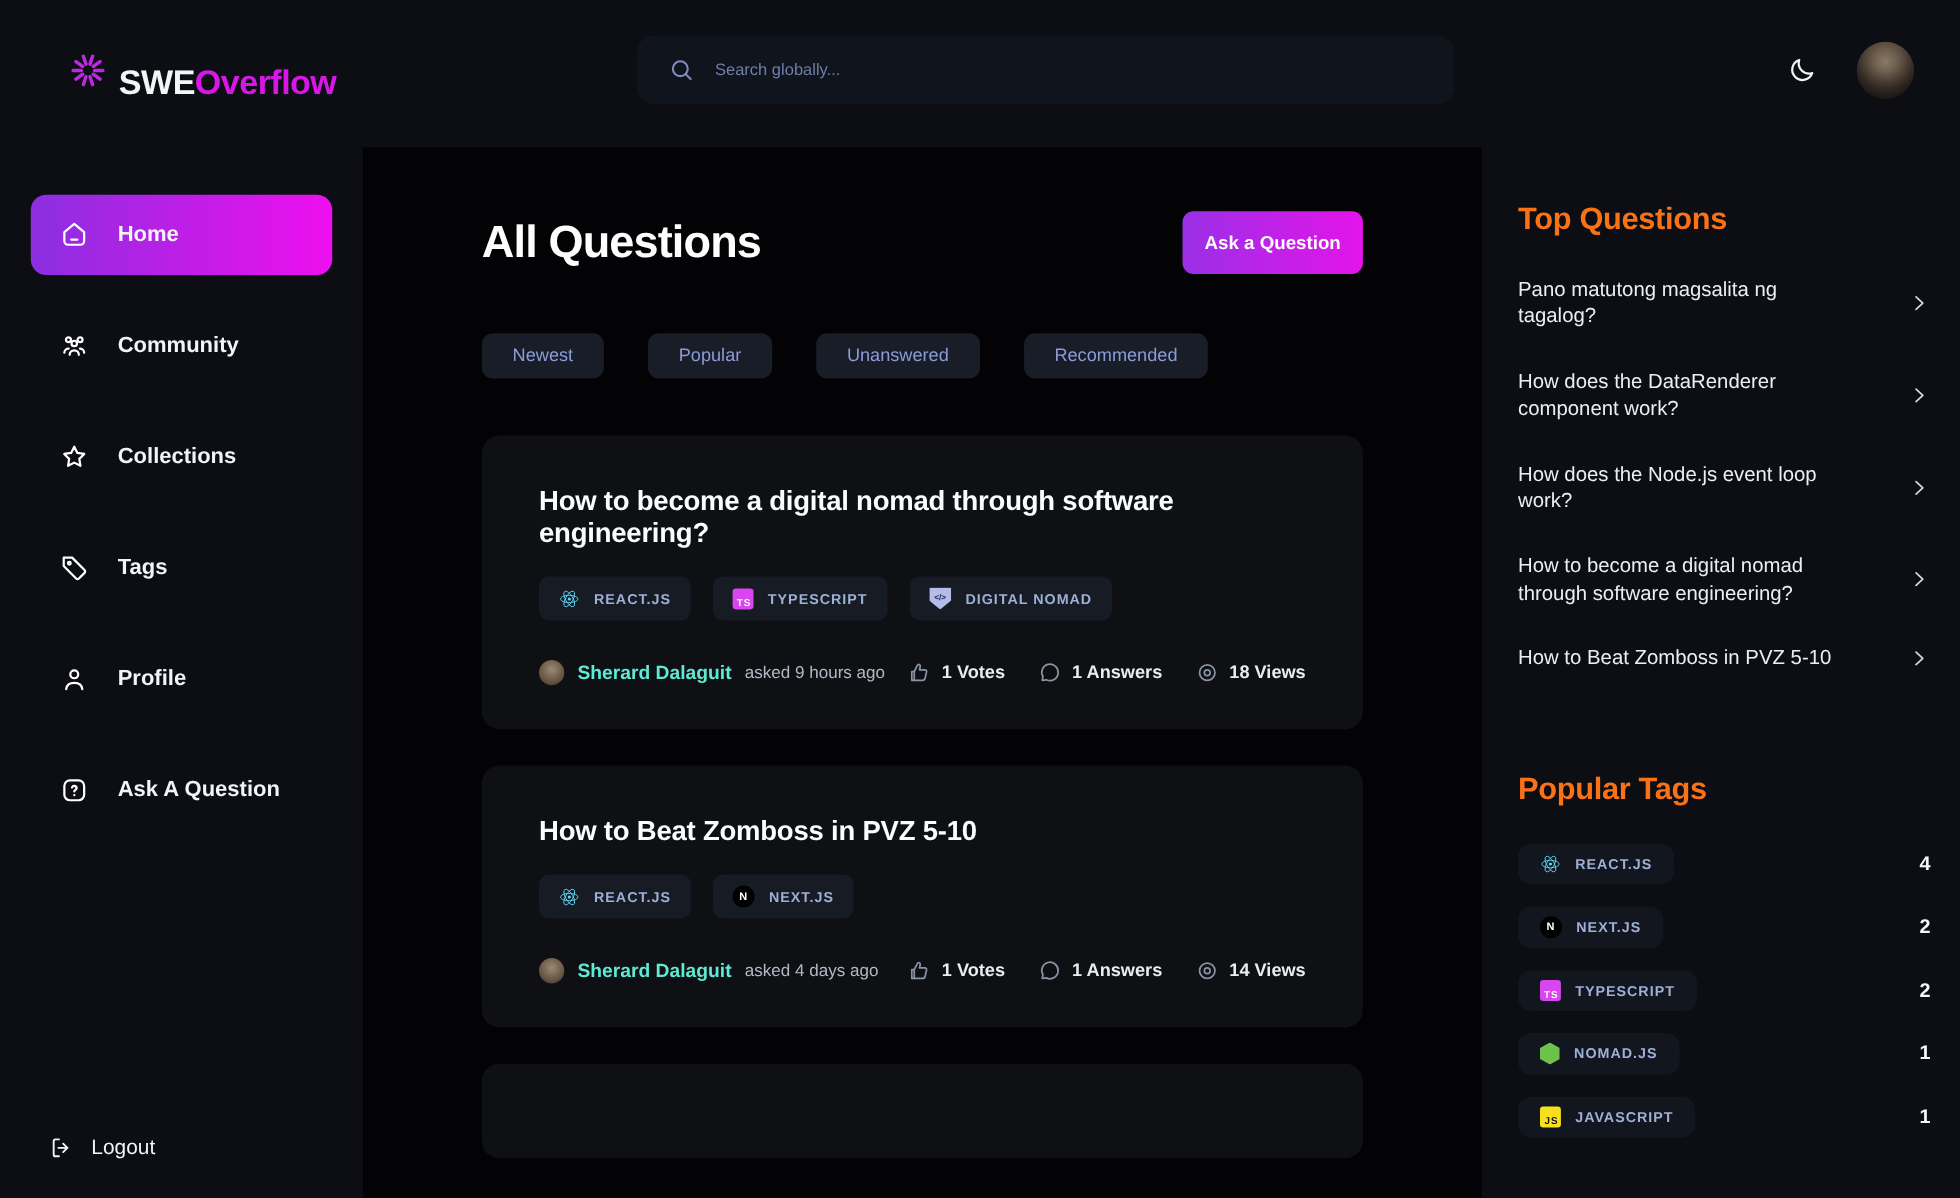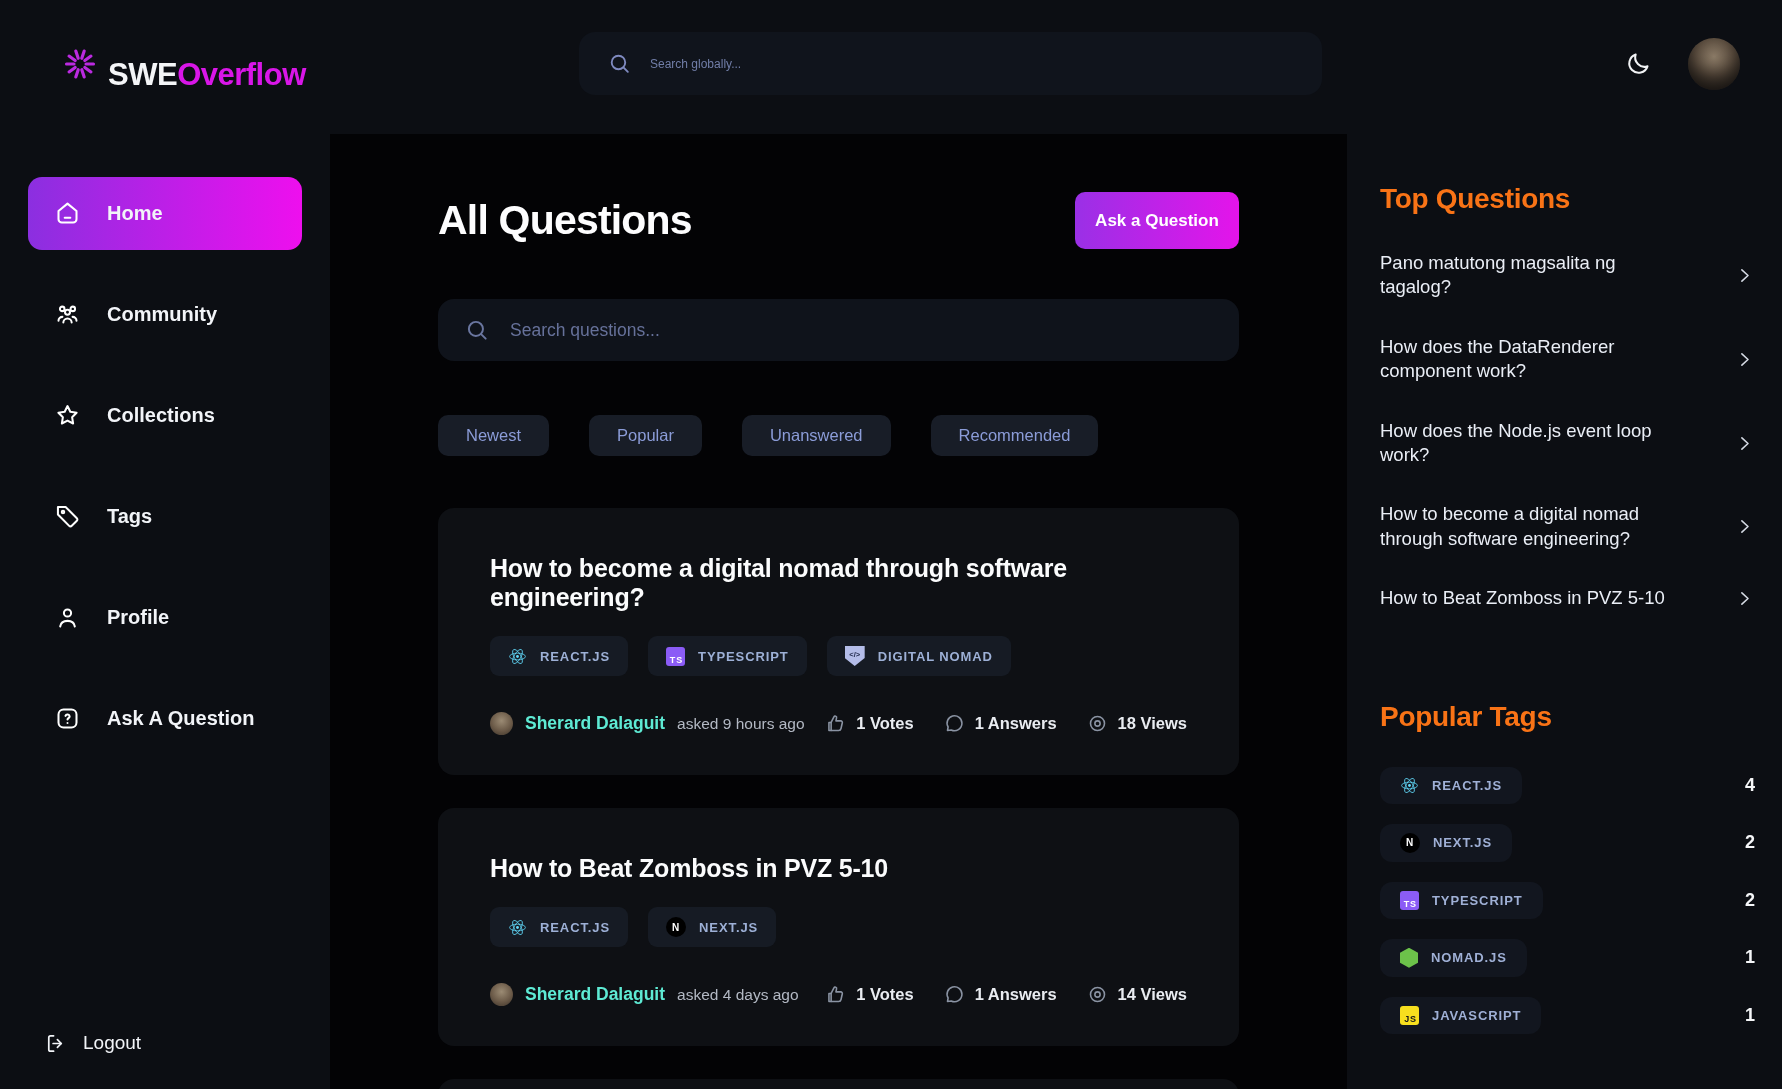--- a/index.html
+++ b/index.html
@@ -14,36 +14,36 @@
   .hdr { position:absolute; top:0; left:0; width:100%; height:127px; display:flex; align-items:center; padding:0 42px 0 62px; }
   .logo { display:flex; align-items:center; gap:10px; cursor:pointer; }
   .burst { width:36px; height:36px; }
   .burst line { stroke:#bb2ae0; stroke-width:2.1; stroke-linecap:round; }
   .logo-text { font-size:31px; font-weight:800; letter-spacing:-0.5px;margin-top:22px; }
   .logo-text .pfx { color:#f4f5f7; }
   .logo-text .sfx { color:#d916e8; }
   .glbsearch { position:absolute; left:579px; top:32px; width:743px; height:63px; background:#10141c; border-radius:16px;
     display:flex; align-items:center; gap:18px; padding-left:28px; }
   .glbsearch .mag { color:#7f8ac0; width:25px; height:25px; }
-  .glbsearch input { flex:1; background:transparent; border:none; outline:none; color:#cfd6ea; font-size:12px;
+  .glbsearch input { flex:1; background:transparent; border:none; outline:none; color:#cfd6ea; font-size:15px;
     font-family:"Liberation Sans","DejaVu Sans",sans-serif; }
   .glbsearch input::placeholder { color:#717ea8; }
   .hdr-right { margin-left:auto; display:flex; align-items:center; gap:36px; }
   .moon-btn { width:27px; height:27px; color:#f2f3f5; cursor:pointer; }
   .avatar { width:52px; height:52px; border-radius:50%; cursor:pointer;
     background:radial-gradient(circle at 50% 36%, #8a7a66 0%, #5a4c3e 45%, #2a2420 85%, #1c1814 100%);
     box-shadow:inset 0 -14px 16px rgba(0,0,0,.45); }
 
   
   .sidebar { position:absolute; top:127px; left:0; width:330px; bottom:0; padding:50px 28px 0; }
   .nav-item { height:73px; border-radius:14px; display:flex; align-items:center; gap:26px; padding-left:26px;
     font-size:20px; font-weight:600; color:#f2f4f8; cursor:pointer; margin-bottom:28px; }
   .nav-item .nav-ic { width:27px; height:27px; color:#fff; }
   .nav-item.active { background:linear-gradient(90deg,#8b2fe0 0%,#ee0fee 100%); font-weight:700; }
-  .logout { position:absolute; left:44px; bottom:34px; display:flex; align-items:flex-start; gap:16px;
+  .logout { position:absolute; left:44px; bottom:34px; display:flex; align-items:center; gap:16px;
     font-size:19px; font-weight:500; color:#f2f4f8; cursor:pointer; }
   .logout .nav-ic { width:23px; height:23px; }
 
   
   .main { position:absolute; left:330px; top:134px; width:1017px; bottom:0; background:#030305; padding:58px 108px 0; overflow:hidden; }
   .page-head { display:flex; align-items:center; justify-content:space-between; }
   .h1 { font-size:41px; font-weight:800; letter-spacing:-0.8px; color:#fdfdfe; }
   .ask-btn { width:164px; height:57px; border:none; border-radius:10px; cursor:pointer;
     background:linear-gradient(90deg,#9a30e6 0%,#e414ea 100%); color:#fff; font-size:17px; font-weight:600;
     font-family:"Liberation Sans","DejaVu Sans",sans-serif; }
@@ -69,21 +69,21 @@
   .a-name { font-size:17.5px; font-weight:700; color:#5eead4; cursor:pointer; }
   .a-when { font-size:15.5px; color:#b3b9c4; }
   .stats { display:flex; align-items:center; gap:30px; }
   .stat { display:flex; align-items:center; gap:10px; font-size:16.5px; font-weight:700; color:#e9ecf1; }
   .stat .s-ic { width:21px; height:21px; color:#8a93a3; }
 
   
   .t-react { width:19px; height:19px; }
   .t-sq { width:19px; height:19px; border-radius:3px; display:flex; align-items:flex-end; justify-content:flex-end;
     font-size:9px; font-weight:700; padding:0 2px 1px 0; }
-  .t-ts { background:#8b5cf6; color:#fff; }
+  .t-ts { background:#d946ef; color:#fff; }
   .t-js { background:#f7df1e; color:#15161a; }
   .t-next { width:20px; height:20px; border-radius:50%; background:#000; color:#fff; display:flex; align-items:center;
     justify-content:center; font-size:10px; font-weight:700; }
   .t-node { width:18px; height:20px; background:#6cc24a;
     clip-path:polygon(50% 0%, 100% 25%, 100% 75%, 50% 100%, 0% 75%, 0% 25%); }
   .t-shield { width:20px; height:20px; background:#b4bde9; display:flex; align-items:center; justify-content:center;
     clip-path:polygon(0% 0%, 100% 0%, 100% 60%, 50% 100%, 0% 60%); color:#20294c; font-size:7.5px; font-weight:700;
     letter-spacing:0; padding-bottom:3px; }
 
   
@@ -190,27 +190,20 @@
       <span>Logout</span>
     </div>
   </nav>
 
   <main class="main">
     <div class="page-head">
       <h1 class="h1">All Questions</h1>
       <button class="ask-btn">Ask a Question</button>
     </div>
 
-    <div class="qsearch">
-      <svg class="ic mag" viewBox="0 0 24 24">
-          <circle cx="11" cy="11" r="6.5"></circle>
-          <path d="m16 16 4 4"></path>
-        </svg>
-      <input type="text" placeholder="Search questions..." style="">
-    </div>
 
     <div class="filters">
       <div class="fchip">Newest</div>
       <div class="fchip">Popular</div>
       <div class="fchip">Unanswered</div>
       <div class="fchip">Recommended</div>
     </div>
 
     <div class="cards">
 

